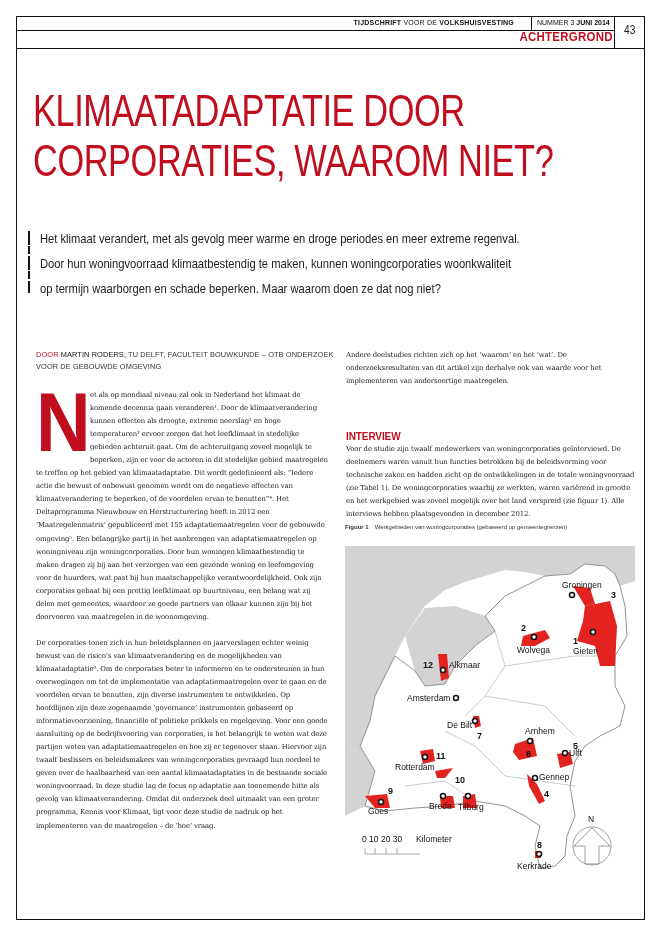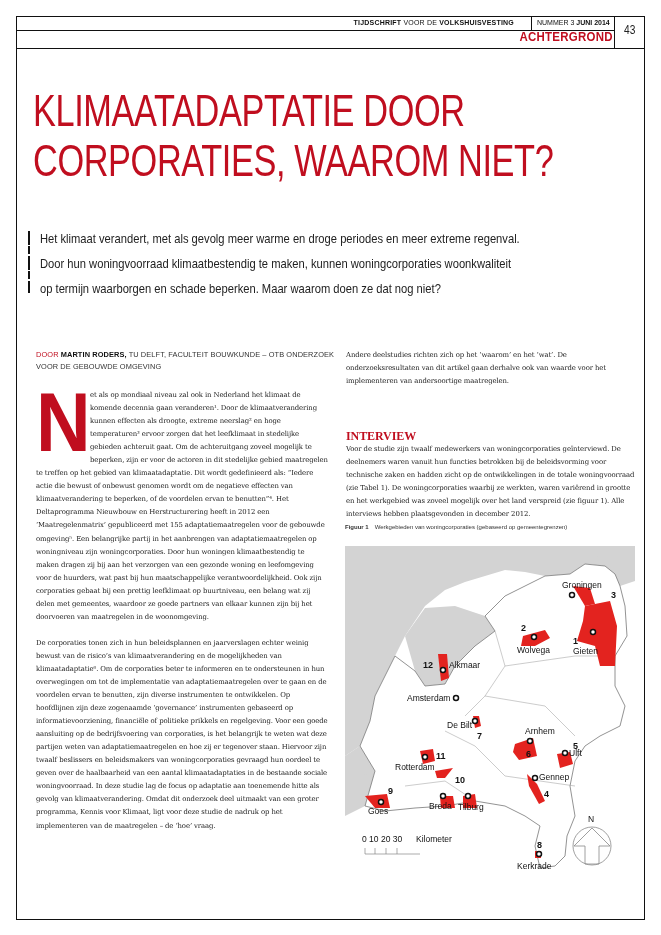--- a/index.html
+++ b/index.html
@@ -24,29 +24,29 @@
   
   .title { position: absolute; left: 33px; top: 86px; font-family: "Liberation Sans", sans-serif; font-weight: normal; color: #c00e1f; font-size: 44px; line-height: 50px; letter-spacing: -0.5px; transform: scaleX(0.78); transform-origin: left top; white-space: nowrap; }
 
   
   .lead { position: absolute; left: 40px; top: 226px; font-family: "Liberation Sans", sans-serif; font-size: 13px; line-height: 25px; color: #222; transform: scaleX(0.86); transform-origin: left top; white-space: nowrap; }
   .lead-bar { position: absolute; left: 28px; width: 2px; background: #111; }
 
   
   .byline { position: absolute; left: 36px; top: 349px; width: 300px; font-family: "Liberation Sans", sans-serif; font-size: 7.4px; line-height: 12px; color: #333; text-transform: uppercase; letter-spacing: 0.1px; }
   .byline .door { color: #c00e1f; font-weight: normal; }
-  .byline .author { color: #111; font-weight: bold; }
+  .byline .author { color: #111; font-weight: normal; }
 
   
   .col { position: absolute; font-family: "DejaVu Serif", serif; font-size: 6.9px; line-height: 13.05px; color: #1a1a1a; letter-spacing: -0.1px; }
   .col p { margin-bottom: 13px; }
   .col1 { left: 36px; top: 389px; width: 293px; }
   .col2 { left: 346px; top: 349px; width: 290px; }
   .dropcap { float: left; font-family: "Liberation Sans", sans-serif; font-weight: bold; color: #c00e1f; font-size: 84px; line-height: 62px; height: 64px; margin: 2px 8px 0 0; transform: scaleX(0.9); transform-origin: left top; width: 46px; }
-  .subhead { font-family: Liberation Serif, serif; font-weight: bold; color: #c00e1f; font-size: 12px; text-transform: uppercase; margin-top: 42px; }
+  .subhead { font-family: Liberation Sans, sans-serif; font-weight: bold; color: #c00e1f; font-size: 10px; text-transform: uppercase; margin-top: 42px; }
 
   .fig-caption { position: absolute; left: 345px; top: 524px; font-family: "Liberation Sans", sans-serif; font-size: 6px; color: #333; white-space: nowrap; }
   .fig-caption b { font-weight: bold; margin-right: 6px; }
 
   .map { position: absolute; left: 345px; top: 546px; width: 290px; height: 360px; }
   .map-label { font-family: "Liberation Sans", sans-serif; font-size: 8.5px; fill: #111; }
   .map-num { font-family: "Liberation Sans", sans-serif; font-size: 9px; font-weight: bold; fill: #111; }
 </style>
 </head>
 <body>
@@ -83,21 +83,21 @@
 </div>
 
 <div class="byline"><span class="door">DOOR</span> <span class="author">MARTIN RODERS,</span><span> TU DELFT, FACULTEIT BOUWKUNDE – OTB ONDERZOEK VOOR DE GEBOUWDE OMGEVING</span></div>
 
 <div class="col col1">
   <p><span class="dropcap">N</span><span>et als op mondiaal niveau zal ook in Nederland het klimaat de komende decennia gaan veranderen¹. Door de klimaatverandering kunnen effecten als droogte, extreme neerslag² en hoge temperaturen³ ervoor zorgen dat het leefklimaat in stedelijke gebieden achteruit gaat. Om de achteruitgang zoveel mogelijk te beperken, zijn er voor de actoren in dit stedelijke gebied maatregelen te treffen op het gebied van klimaatadaptatie. Dit wordt gedefinieerd als: “Iedere actie die bewust of onbewust genomen wordt om de negatieve effecten van klimaatverandering te beperken, of de voordelen ervan te benutten”⁴. Het Deltaprogramma Nieuwbouw en Herstructurering heeft in 2012 een ‘Maatregelenmatrix’ gepubliceerd met 155 adaptatiemaatregelen voor de gebouwde omgeving⁵. Een belangrijke partij in het aanbrengen van adaptatiemaatregelen op woningniveau zijn woningcorporaties. Door hun woningen klimaatbestendig te maken dragen zij bij aan het verzorgen van een gezonde woning en leefomgeving voor de huurders, wat past bij hun maatschappelijke verantwoordelijkheid. Ook zijn corporaties gebaat bij een prettig leefklimaat op buurtniveau, een belang wat zij delen met gemeentes, waardoor ze goede partners van elkaar kunnen zijn bij het doorvoeren van maatregelen in de woonomgeving.</span></p>
   <p>De corporaties tonen zich in hun beleidsplannen en jaarverslagen echter weinig bewust van de risico’s van klimaatverandering en de mogelijkheden van klimaatadaptatie⁶. Om de corporaties beter te informeren en te ondersteunen in hun overwegingen om tot de implementatie van adaptatiemaatregelen over te gaan en de voordelen ervan te benutten, zijn diverse instrumenten te ontwikkelen. Op hoofdlijnen zijn deze zogenaamde ‘governance’ instrumenten gebaseerd op informatievoorziening, financiële of politieke prikkels en regelgeving. Voor een goede aansluiting op de bedrijfsvoering van corporaties, is het belangrijk te weten wat deze partijen weten van adaptatiemaatregelen en hoe zij er tegenover staan. Hiervoor zijn twaalf beslissers en beleidsmakers van woningcorporaties gevraagd hun oordeel te geven over de haalbaarheid van een aantal klimaatadaptaties in de bestaande sociale woningvoorraad. In deze studie lag de focus op adaptatie aan toenemende hitte als gevolg van klimaatverandering. Omdat dit onderzoek deel uitmaakt van een groter programma, Kennis voor Klimaat, ligt voor deze studie de nadruk op het implementeren van de maatregelen – de ‘hoe’ vraag.</p>
 </div>
 
 <div class="col col2">
-  <p>Andere deelstudies richten zich op het ‘waarom’ en het ‘wat’. De onderzoeksresultaten van dit artikel gaan derhalve ook van waarde voor het implementeren van andersoortige maatregelen.</p>
+  <p>Andere deelstudies richten zich op het ‘waarom’ en het ‘wat’. De onderzoeksresultaten van dit artikel zijn derhalve ook van waarde voor het implementeren van andersoortige maatregelen.</p>
   <div class="subhead">INTERVIEW</div>
   <p>Voor de studie zijn twaalf medewerkers van woningcorporaties geïnterviewd. De deelnemers waren vanuit hun functies betrokken bij de beleidsvorming voor technische zaken en hadden zicht op de ontwikkelingen in de totale woningvoorraad (zie Tabel 1). De woningcorporaties waarbij ze werkten, waren variërend in grootte en het werkgebied was zoveel mogelijk over het land verspreid (zie figuur 1). Alle interviews hebben plaatsgevonden in december 2012.</p>
 </div>
 
 <div class="fig-caption"><b>Figuur 1</b><span>Werkgebieden van woningcorporaties (gebaseerd op gemeentegrenzen)</span></div>
 
 <svg class="map" viewBox="0 0 290 360">
   <rect x="0" y="0" width="290" height="360" fill="#ffffff"></rect>
 
   <path d="M0,0 L290,0 L290,30 L270,28 L260,20 L240,18 L225,28 L200,30 L180,26 L160,24 L140,30 L120,36 L100,44 L80,60 L60,90 L50,110 L40,130 L30,150 L25,175 L15,200 L0,210 Z" fill="#d3d3d3"></path>

